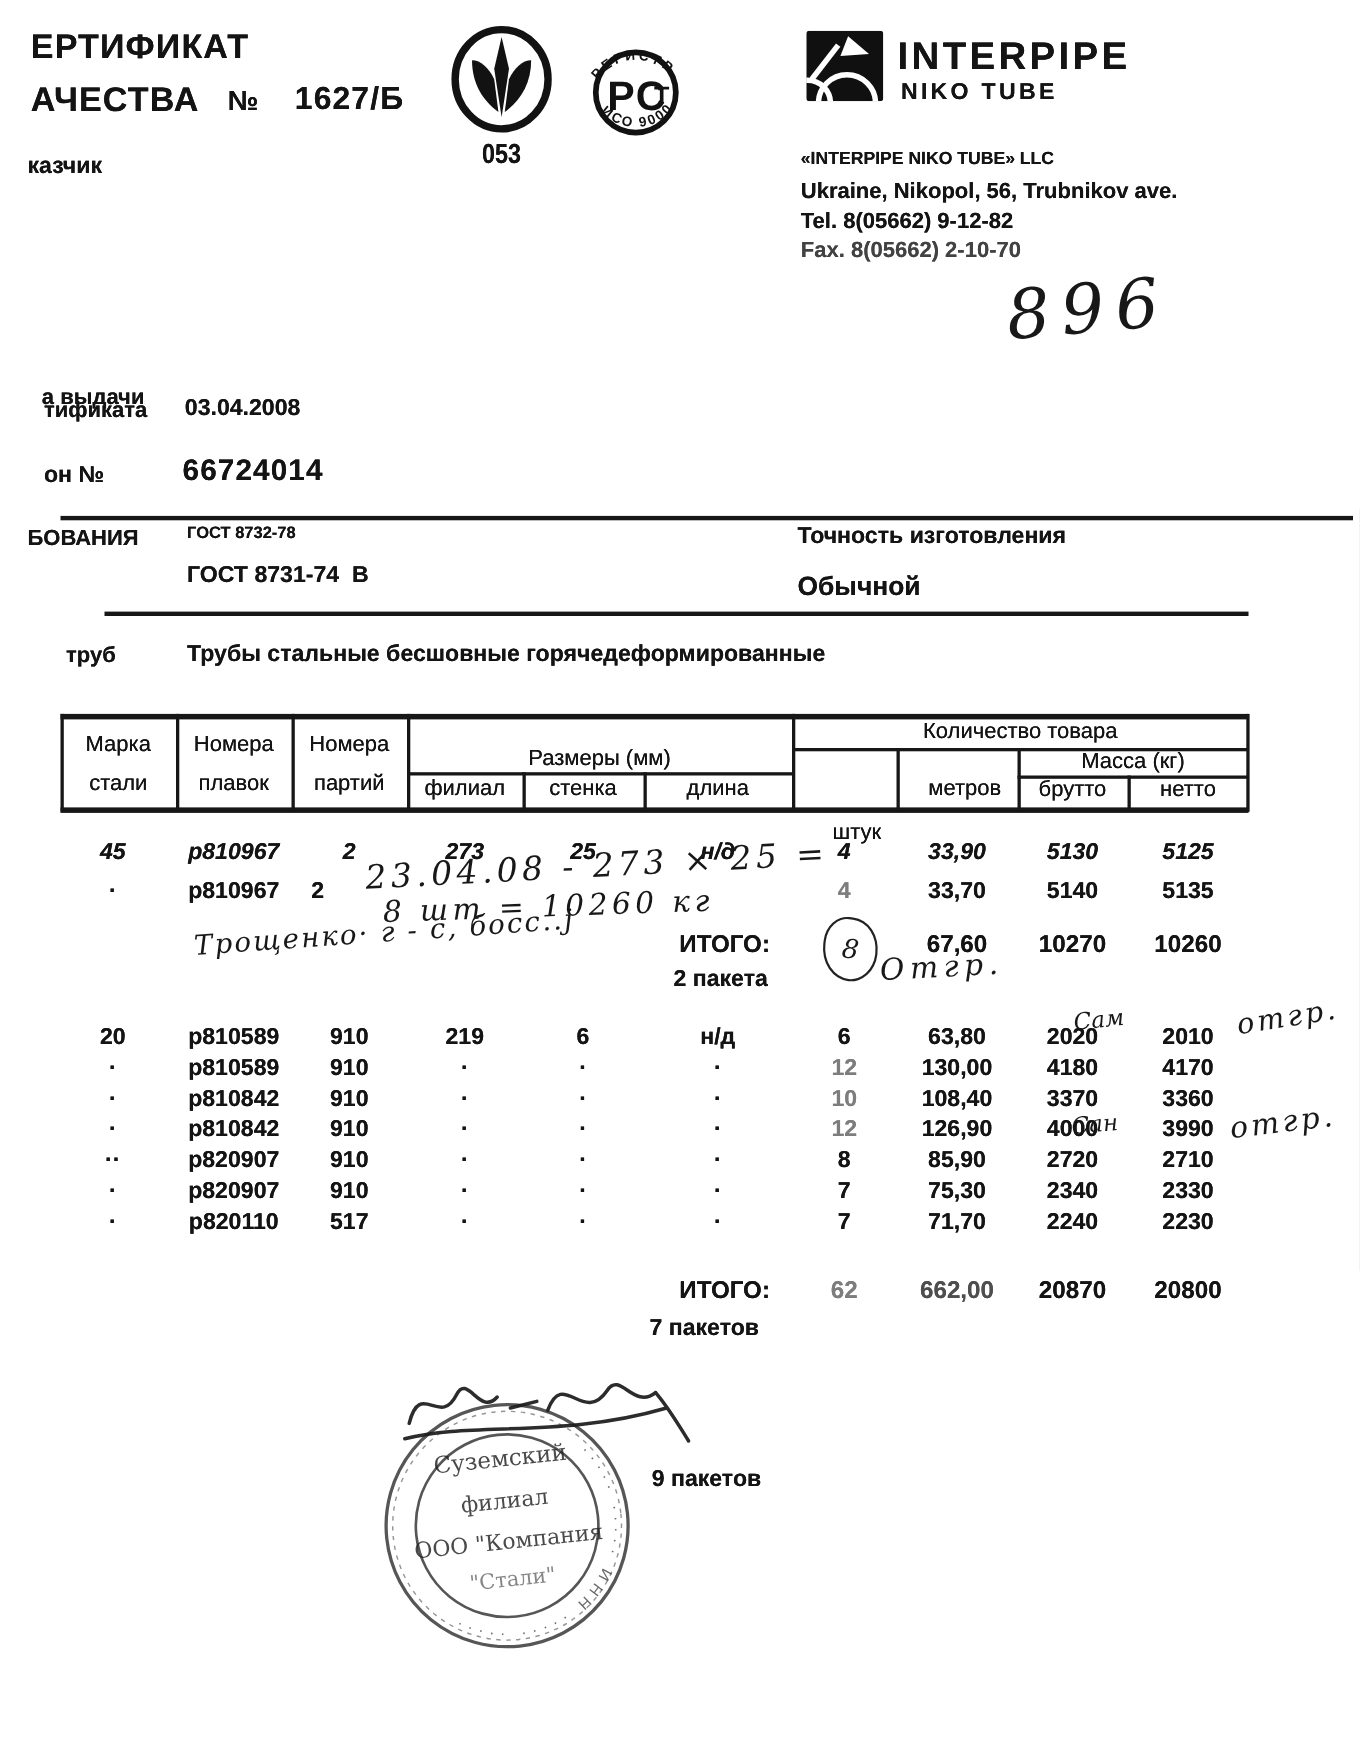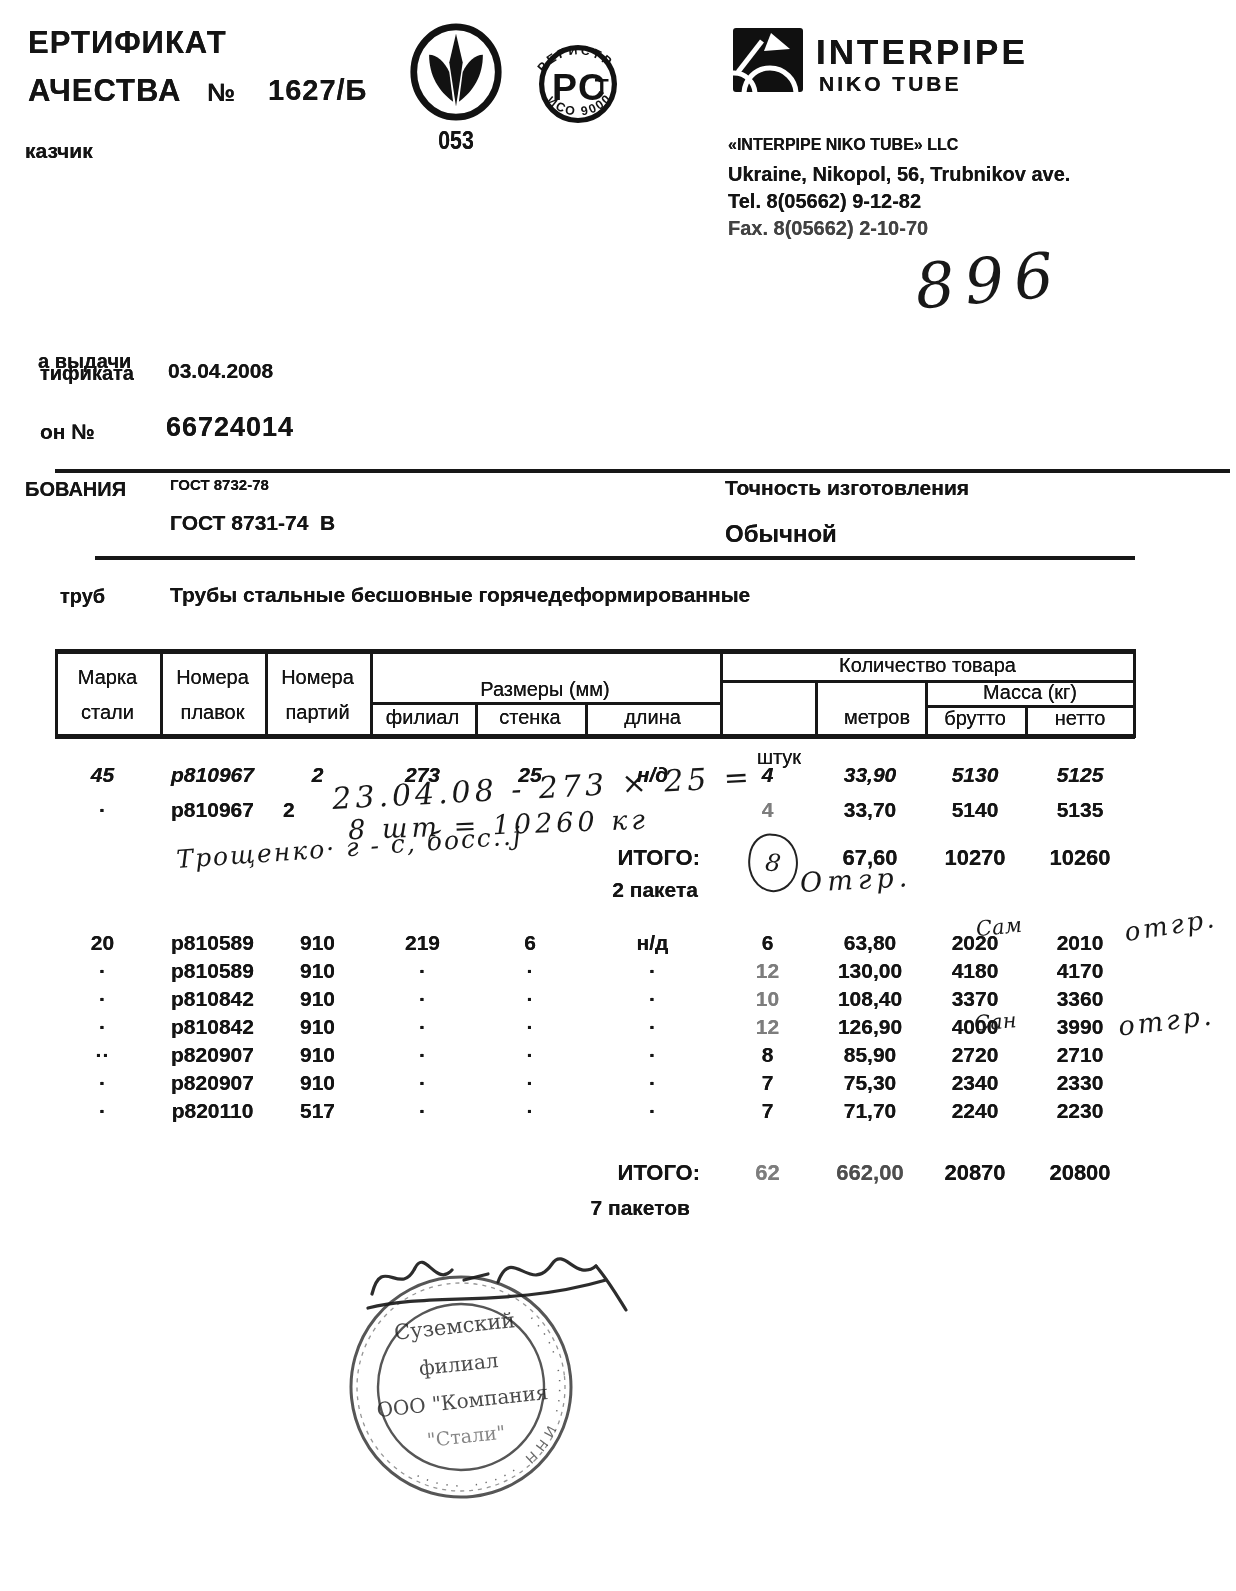--- a/index.html
+++ b/index.html
@@ -267,20 +267,23 @@
     <span class="cell c6 right" style="padding-right:20px;">ИТОГО:</span>
     <span class="cell c7 fade">62</span>
     <span class="cell c8" style="opacity:.75;">662,00</span>
     <span class="cell c9">20870</span>
     <span class="cell c10">20800</span>
   </div>
   <div class="trow" style="top:1196px;">
     <span class="cell c6 right" style="padding-right:30px;">7 пакетов</span>
   </div>
 
+  <div class="trow" style="top:1333px;">
+    <span class="cell c6 right" style="padding-right:28px;">9 пакетов</span>
+  </div>
 
   <div class="abs" style="left:336px;top:1262px;width:250px;height:250px;transform:rotate(-6deg);">
     <svg width="250" height="250" viewBox="0 0 250 250">
       <defs>
           <path id="ringpath" d="M125,30 a95,95 0 1,1 -0.1,0"></path>
         </defs>
       <circle cx="125" cy="125" r="110" fill="none" stroke="#2c2c2c" stroke-width="3" opacity=".8"></circle>
       <circle cx="125" cy="125" r="104" fill="none" stroke="#2c2c2c" stroke-width="1.3" opacity=".5" stroke-dasharray="4 5"></circle>
       <circle cx="125" cy="125" r="83" fill="none" stroke="#2c2c2c" stroke-width="2.4" opacity=".8"></circle>
       <text font-size="14" letter-spacing="5" fill="#2c2c2c" opacity=".7" font-family="DejaVu Serif,serif">

